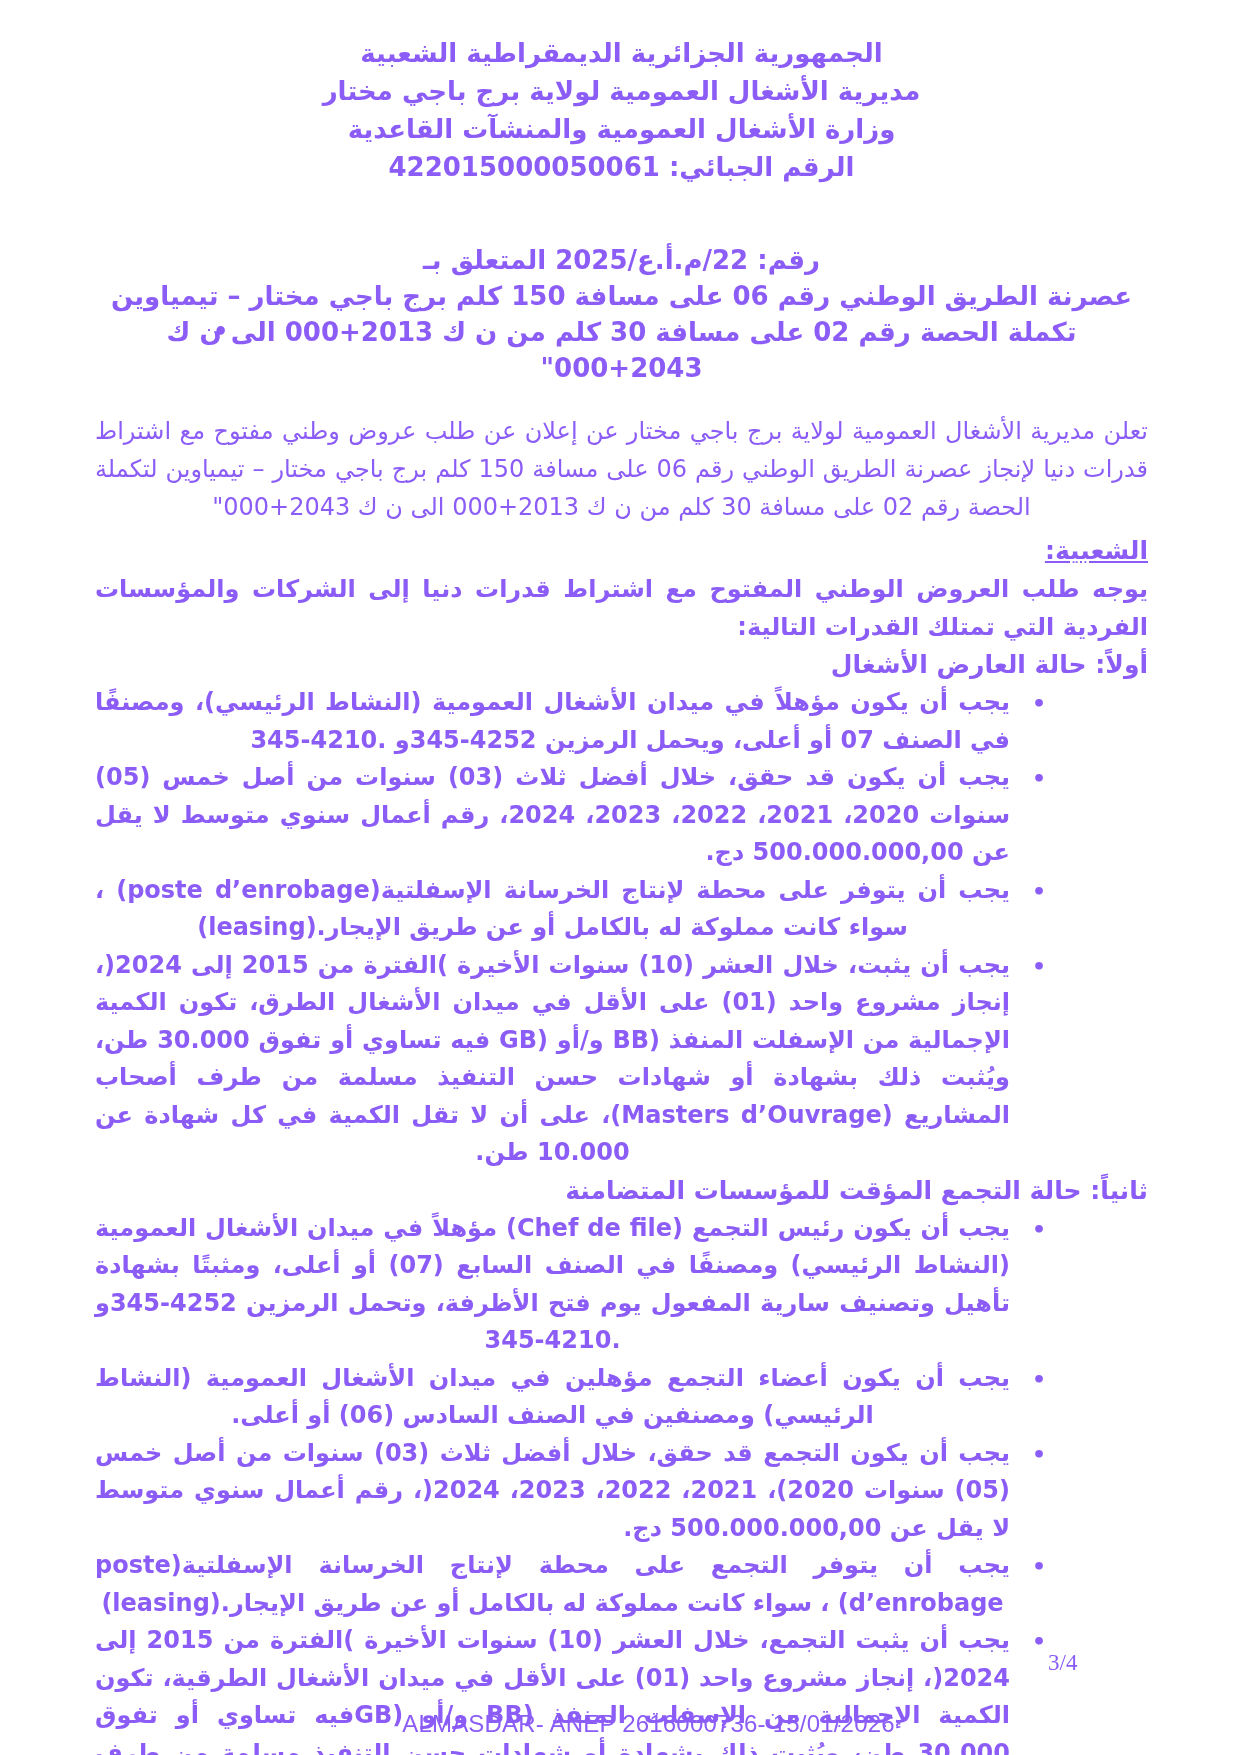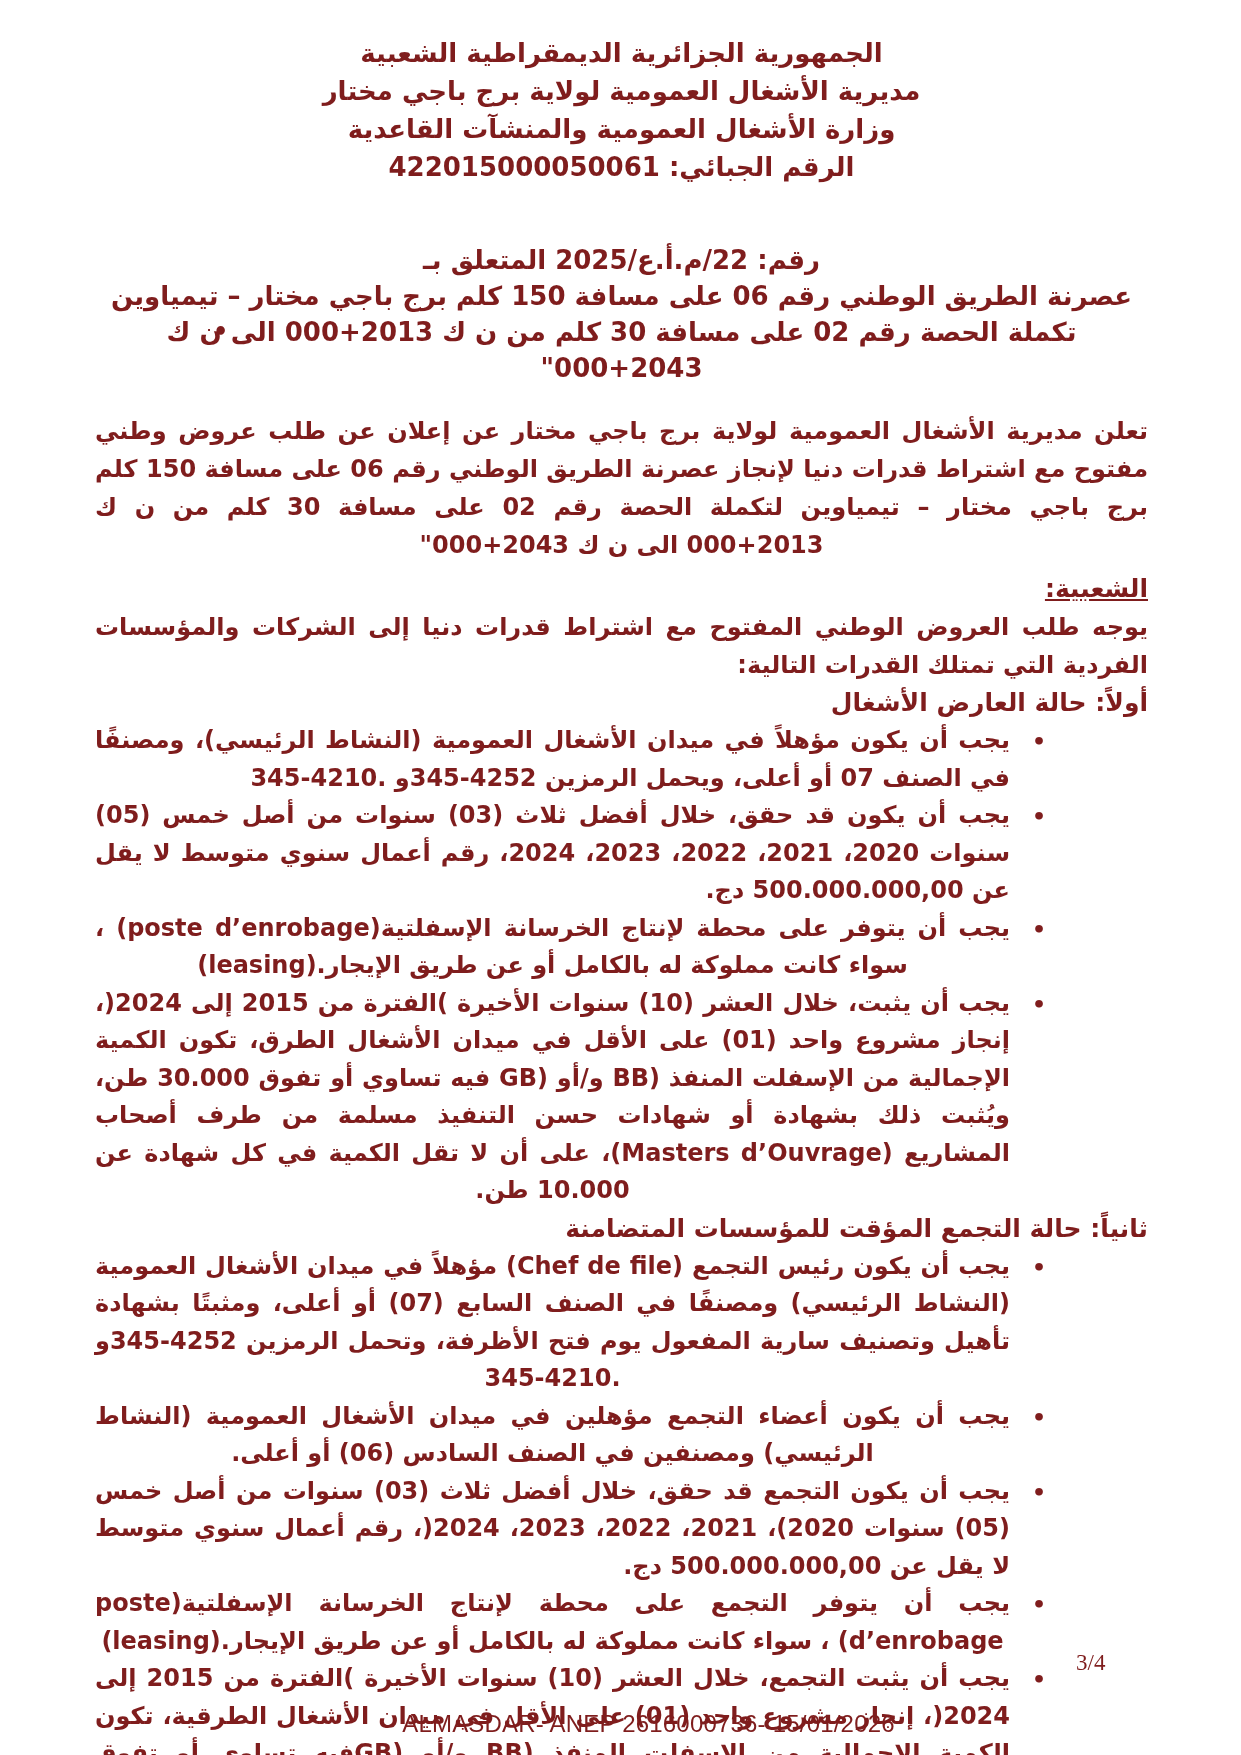--- a/index.html
+++ b/index.html
@@ -1,45 +1,45 @@
 <!DOCTYPE html>
 <html lang="ar" dir="rtl"><head>
 <meta charset="utf-8">
 <style>
   html,body{margin:0;padding:0;background:#888;}
   .page{
-    width:1241px;height:1755px;margin:0 auto;background:#ffffff;color:#7f1d1d;
+    width:1241px;height:1755px;margin:0 auto;background:#ffffff;color:#8b5cf6;
     position:relative;direction:rtl;overflow:hidden;
     font-family:"DejaVu Sans",sans-serif;
   }
   .content{padding:0 93px 0 95px;}
 
   .header-block{padding-top:34px;text-align:center;font-weight:700;font-size:26px;line-height:38px;}
   .header-block div{white-space:nowrap;}
 
   .title-block{margin-top:56px;text-align:center;font-weight:700;font-size:26px;line-height:36px;}
   .title-main{font-size:27px;}
   .title-bullet{position:relative;}
   .title-bullet .bullet{position:absolute;left:118px;top:0;font-size:24px;}
 
-  .intro{margin-top:26px;font-size:24px;font-weight:700;line-height:38px;text-align:justify;text-align-last:center;}
+  .intro{margin-top:26px;font-size:24px;font-weight:400;line-height:38px;text-align:justify;text-align-last:center;}
 
   .heading-underline{margin-top:6px;font-size:25px;font-weight:700;line-height:38px;}
   .heading-underline span{text-decoration:underline;}
 
   .qual-intro{font-size:24px;font-weight:600;line-height:38px;text-align:justify;text-align-last:right;}
 
   .sub-heading{font-size:25px;font-weight:700;line-height:38px;}
 
   .req-item{position:relative;padding-right:138px;font-size:24px;font-weight:600;line-height:37.5px;text-align:justify;}
   .req-item .bullet{position:absolute;right:102px;top:1px;font-size:22px;}
   .last-center{text-align-last:center;}
   .last-right{text-align-last:right;}
 
-  .page-number{position:absolute;left:1076px;top:1650px;direction:ltr;
+  .page-number{position:absolute;left:1048px;top:1650px;direction:ltr;
     font-family:"Liberation Serif",serif;font-size:23px;font-weight:400;}
   .footer{position:absolute;top:1710px;left:0;width:100%;text-align:center;direction:ltr;
     font-family:"Liberation Sans",sans-serif;font-size:24px;font-weight:400;letter-spacing:0.2px;margin-left:28px;}
 </style>
 </head>
 <body>
 
 <div class="page">
   <div class="content">
 

